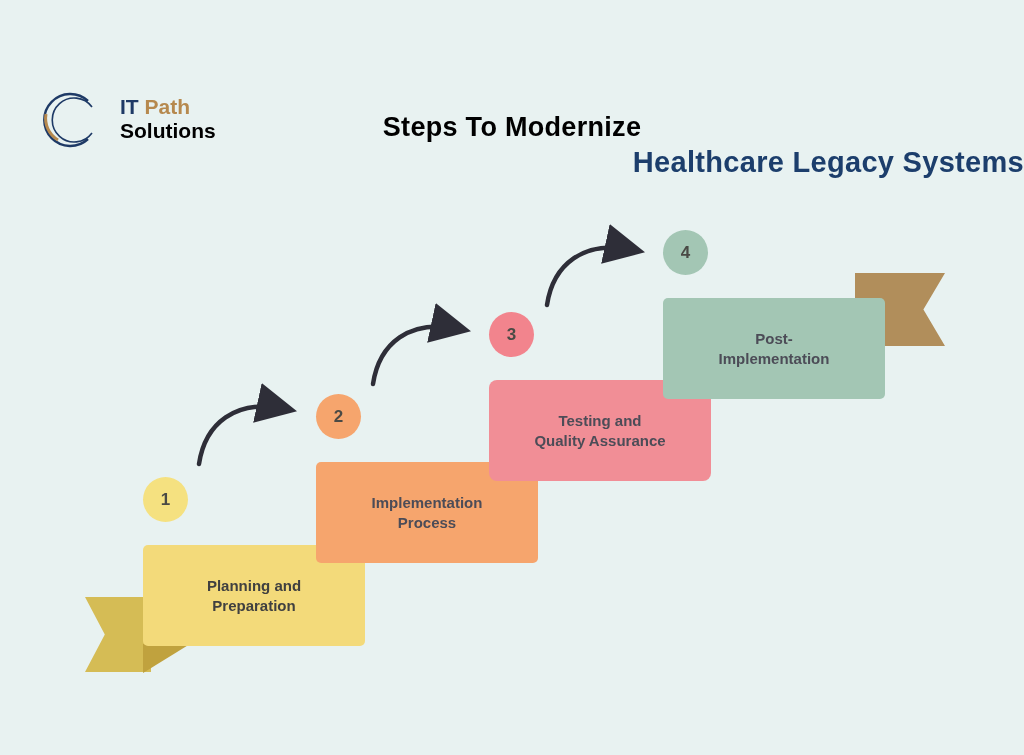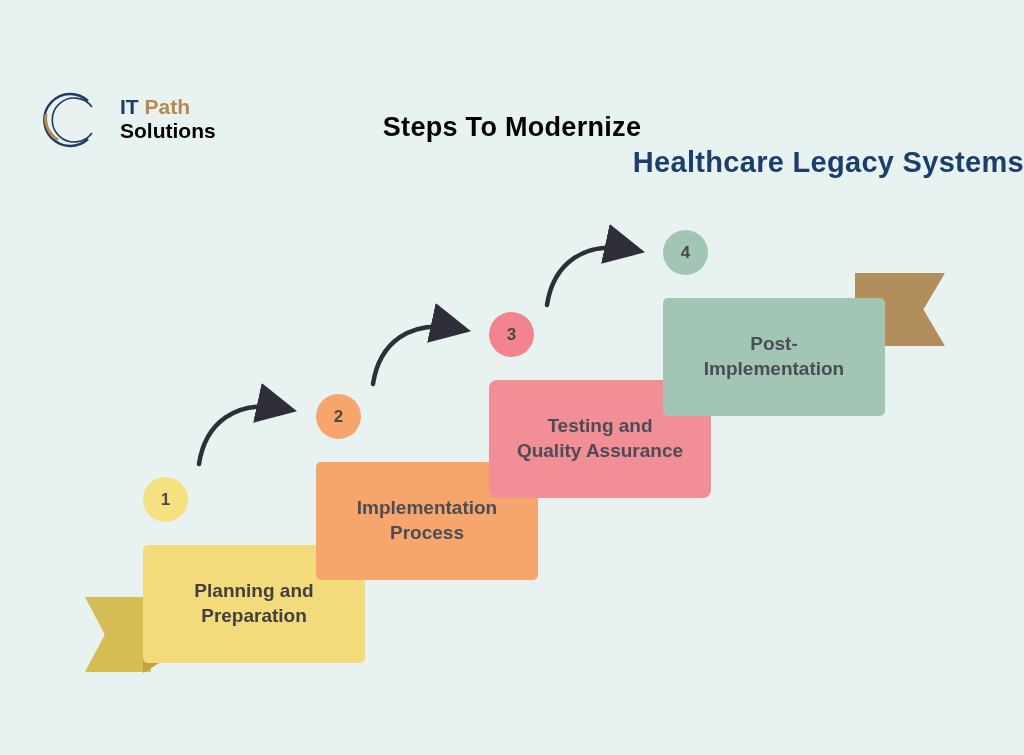--- a/index.html
+++ b/index.html
@@ -43,24 +43,24 @@
   }
   .ribbon-right{
     position:absolute;left:855px;top:273px;width:90px;height:73px;
     clip-path:polygon(0 0,100% 0,76% 50%,100% 100%,0 100%);
   }
 
   
   .step{position:absolute;width:222px;}
   .step .box{
     position:relative;z-index:2;
-    width:222px;height:118px;border-radius:5px;
+    width:222px;height:101px;border-radius:5px;
     display:flex;align-items:center;justify-content:center;
     text-align:center;
-    font-size:19px;font-weight:bold;line-height:1.3;
+    font-size:15px;font-weight:bold;line-height:1.3;
     white-space:pre-line;
     padding:0 10px;box-sizing:border-box;
   }
   .step .fold{
     position:absolute;z-index:1;left:0;top:100px;
     width:44px;height:30px;
     clip-path:polygon(0 0,100% 0,0 100%);
   }
   .step .circle{
     position:absolute;left:0;top:-68px;

